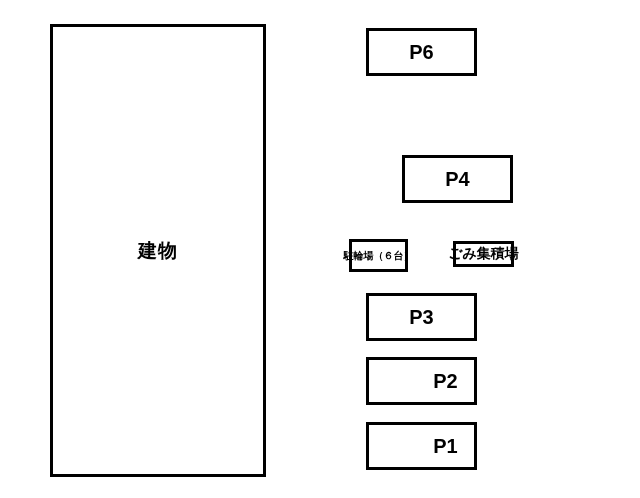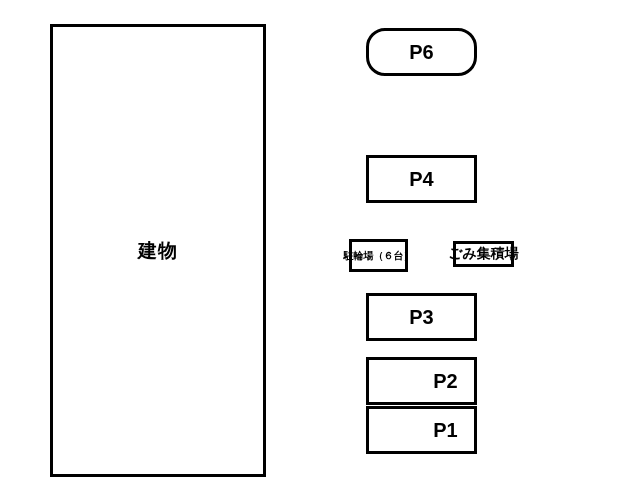--- a/index.html
+++ b/index.html
@@ -39,26 +39,26 @@
   }
   .p-box {
     left: 366px;
     width: 111px;
     height: 48px;
   }
   .p-box .label {
     font-size: 20px;
     font-weight: bold;
   }
-  .p6 { top: 28px; border-radius: 19px; }
+  .p6 { top: 28px; }
   .p5 { top: 91px; }
-  .p4 { top: 155px; }
+  .p4 { top: 155px; margin-left: 36px; }
   .p3 { top: 293px; }
   .p2 { top: 357px; padding-left: 48px; }
-  .p1 { top: 406px; padding-left: 48px; }
+  .p1 { top: 422px; padding-left: 48px; }
   .bicycle {
     left: 349px;
     top: 239px;
     width: 59px;
     height: 33px;
   }
   .bicycle .label {
     font-size: 10px;
     font-weight: bold;
   }

